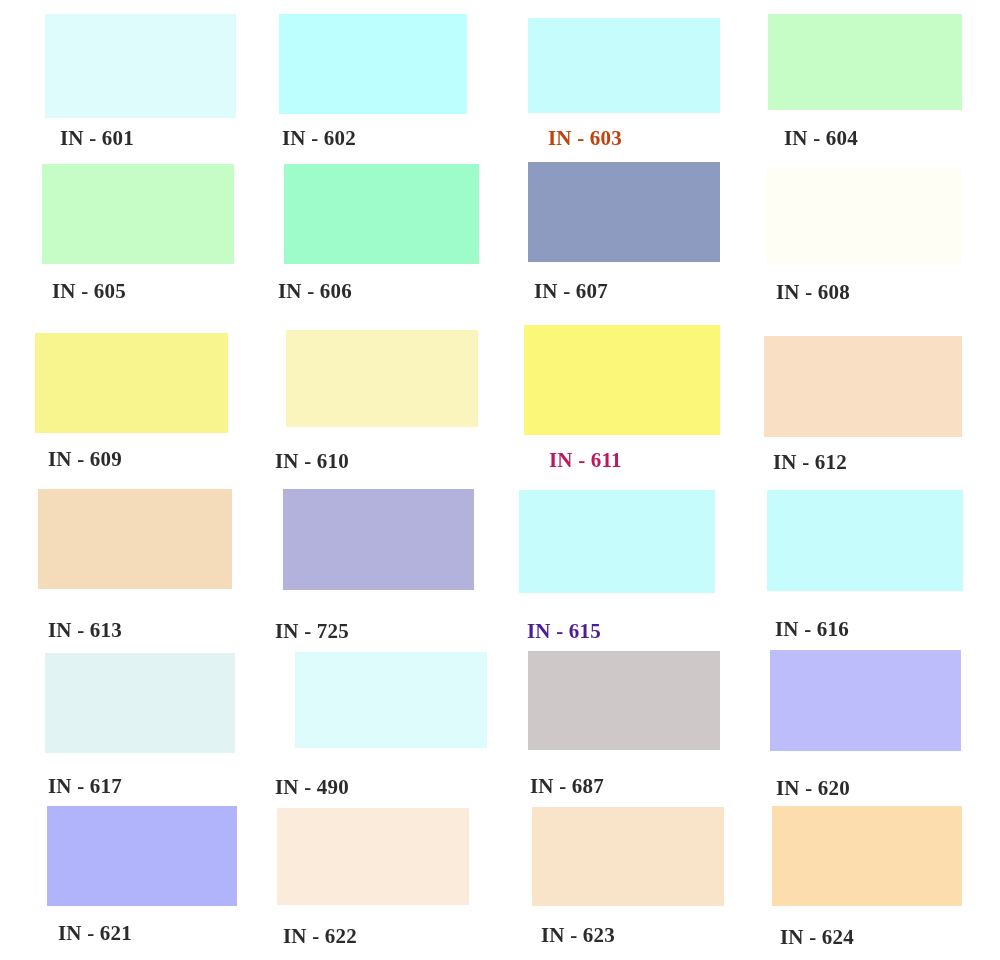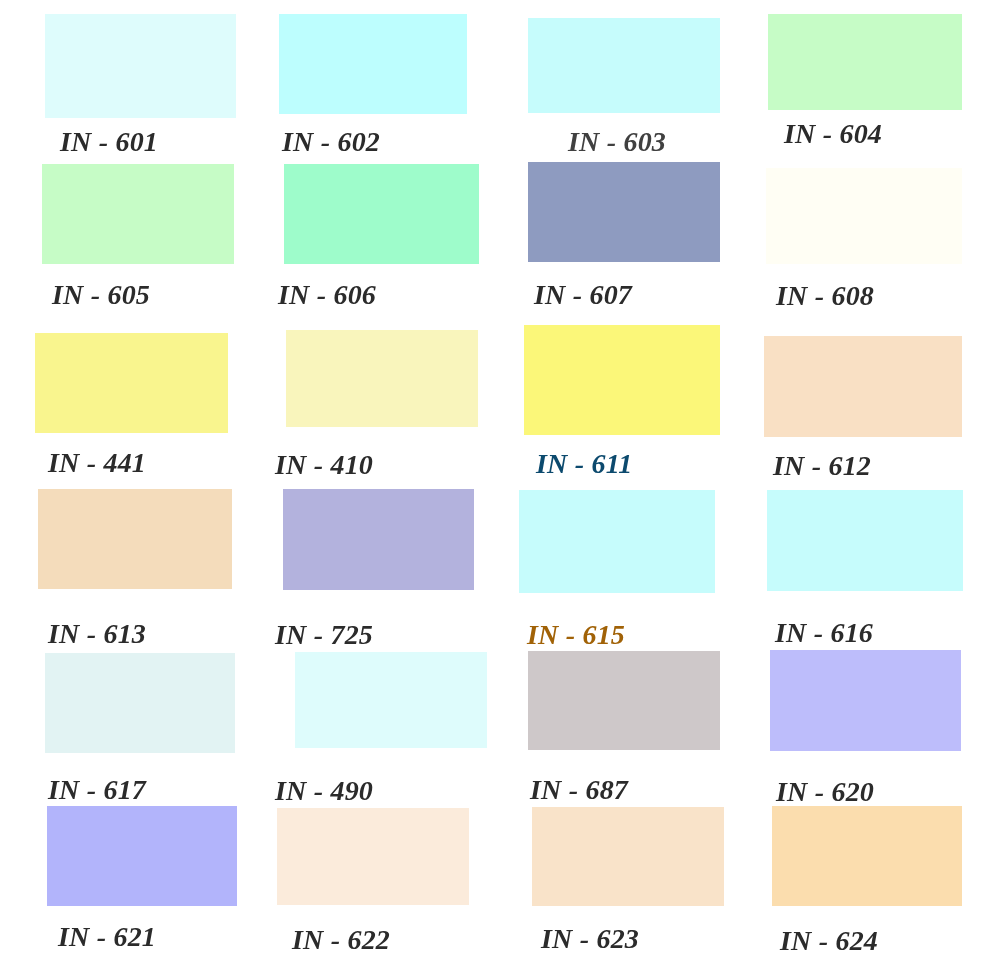--- a/index.html
+++ b/index.html
@@ -29,89 +29,88 @@
     left: 0;
     top: 0;
     display: block;
   }
   .swatch-label {
     position: absolute;
     white-space: nowrap;
     color: #2b2b2b;
     font-family: "Liberation Serif", "DejaVu Serif", serif;
     font-weight: bold;
-    font-size: 28px;
+    font-size: 21px;
     letter-spacing: 0.2px;
     line-height: 1;
-    font-style: italic;
   }
 </style>
 </head>
 <body>
 
 <div id="shade-card" style="background: rgb(255, 255, 255);">
     <div class="swatch-cell" style="left: 0px; top: 0px; width: 1000px; height: 0px;">
       <div class="swatch-chip" style="left: 45px; top: 14px; width: 191px; height: 104px; background: rgb(222, 252, 252);"></div>
       <div class="swatch-label" style="left: 60px; top: 128px; color: rgb(43, 43, 43);">IN - 601</div>
     </div>
     <div class="swatch-cell" style="left: 0px; top: 0px; width: 1000px; height: 0px;">
       <div class="swatch-chip" style="left: 279px; top: 14px; width: 188px; height: 100px; background: rgb(189, 254, 254);"></div>
       <div class="swatch-label" style="left: 282px; top: 128px; color: rgb(43, 43, 43);">IN - 602</div>
     </div>
     <div class="swatch-cell" style="left: 0px; top: 0px; width: 1000px; height: 0px;">
       <div class="swatch-chip" style="left: 528px; top: 18px; width: 192px; height: 95px; background: rgb(198, 252, 252);"></div>
-      <div class="swatch-label" style="left: 568px; top: 128px; color: #404040;">IN - 603</div>
+      <div class="swatch-label" style="left: 548px; top: 128px; color: #c2410c;">IN - 603</div>
     </div>
     <div class="swatch-cell" style="left: 0px; top: 0px; width: 1000px; height: 0px;">
       <div class="swatch-chip" style="left: 768px; top: 14px; width: 194px; height: 96px; background: rgb(198, 252, 198);"></div>
-      <div class="swatch-label" style="left: 784px; top: 120px; color: rgb(43, 43, 43);">IN - 604</div>
+      <div class="swatch-label" style="left: 784px; top: 128px; color: rgb(43, 43, 43);">IN - 604</div>
     </div>
     <div class="swatch-cell" style="left: 0px; top: 0px; width: 1000px; height: 0px;">
       <div class="swatch-chip" style="left: 42px; top: 164px; width: 192px; height: 100px; background: rgb(198, 252, 198);"></div>
       <div class="swatch-label" style="left: 52px; top: 281px; color: rgb(43, 43, 43);">IN - 605</div>
     </div>
     <div class="swatch-cell" style="left: 0px; top: 0px; width: 1000px; height: 0px;">
       <div class="swatch-chip" style="left: 284px; top: 164px; width: 195px; height: 100px; background: rgb(158, 252, 203);"></div>
       <div class="swatch-label" style="left: 278px; top: 281px; color: rgb(43, 43, 43);">IN - 606</div>
     </div>
     <div class="swatch-cell" style="left: 0px; top: 0px; width: 1000px; height: 0px;">
       <div class="swatch-chip" style="left: 528px; top: 162px; width: 192px; height: 100px; background: rgb(142, 155, 192);"></div>
       <div class="swatch-label" style="left: 534px; top: 281px; color: rgb(43, 43, 43);">IN - 607</div>
     </div>
     <div class="swatch-cell" style="left: 0px; top: 0px; width: 1000px; height: 0px;">
       <div class="swatch-chip" style="left: 766px; top: 168px; width: 196px; height: 96px; background: rgb(255, 254, 244);"></div>
       <div class="swatch-label" style="left: 776px; top: 282px; color: rgb(43, 43, 43);">IN - 608</div>
     </div>
     <div class="swatch-cell" style="left: 0px; top: 0px; width: 1000px; height: 0px;">
       <div class="swatch-chip" style="left: 35px; top: 333px; width: 193px; height: 100px; background: rgb(249, 245, 142);"></div>
-      <div class="swatch-label" style="left: 48px; top: 449px; color: rgb(43, 43, 43);">IN - 441</div>
+      <div class="swatch-label" style="left: 48px; top: 449px; color: rgb(43, 43, 43);">IN - 609</div>
     </div>
     <div class="swatch-cell" style="left: 0px; top: 0px; width: 1000px; height: 0px;">
       <div class="swatch-chip" style="left: 286px; top: 330px; width: 192px; height: 97px; background: rgb(249, 245, 188);"></div>
-      <div class="swatch-label" style="left: 275px; top: 451px; color: rgb(43, 43, 43);">IN - 410</div>
+      <div class="swatch-label" style="left: 275px; top: 451px; color: rgb(43, 43, 43);">IN - 610</div>
     </div>
     <div class="swatch-cell" style="left: 0px; top: 0px; width: 1000px; height: 0px;">
       <div class="swatch-chip" style="left: 524px; top: 325px; width: 196px; height: 110px; background: rgb(251, 247, 121);"></div>
-      <div class="swatch-label" style="left: 536px; top: 450px; color: #0c4a6e;">IN - 611</div>
+      <div class="swatch-label" style="left: 549px; top: 450px; color: #be185d;">IN - 611</div>
     </div>
     <div class="swatch-cell" style="left: 0px; top: 0px; width: 1000px; height: 0px;">
       <div class="swatch-chip" style="left: 764px; top: 336px; width: 198px; height: 101px; background: rgb(249, 224, 196);"></div>
       <div class="swatch-label" style="left: 773px; top: 452px; color: rgb(43, 43, 43);">IN - 612</div>
     </div>
     <div class="swatch-cell" style="left: 0px; top: 0px; width: 1000px; height: 0px;">
       <div class="swatch-chip" style="left: 38px; top: 489px; width: 194px; height: 100px; background: rgb(244, 220, 187);"></div>
       <div class="swatch-label" style="left: 48px; top: 620px; color: rgb(43, 43, 43);">IN - 613</div>
     </div>
     <div class="swatch-cell" style="left: 0px; top: 0px; width: 1000px; height: 0px;">
       <div class="swatch-chip" style="left: 283px; top: 489px; width: 191px; height: 101px; background: rgb(179, 178, 221);"></div>
       <div class="swatch-label" style="left: 275px; top: 621px; color: rgb(43, 43, 43);">IN - 725</div>
     </div>
     <div class="swatch-cell" style="left: 0px; top: 0px; width: 1000px; height: 0px;">
       <div class="swatch-chip" style="left: 519px; top: 490px; width: 196px; height: 103px; background: rgb(198, 252, 252);"></div>
-      <div class="swatch-label" style="left: 527px; top: 621px; color: #a16207;">IN - 615</div>
+      <div class="swatch-label" style="left: 527px; top: 621px; color: #4c1d95;">IN - 615</div>
     </div>
     <div class="swatch-cell" style="left: 0px; top: 0px; width: 1000px; height: 0px;">
       <div class="swatch-chip" style="left: 767px; top: 490px; width: 196px; height: 101px; background: rgb(198, 252, 252);"></div>
       <div class="swatch-label" style="left: 775px; top: 619px; color: rgb(43, 43, 43);">IN - 616</div>
     </div>
     <div class="swatch-cell" style="left: 0px; top: 0px; width: 1000px; height: 0px;">
       <div class="swatch-chip" style="left: 45px; top: 653px; width: 190px; height: 100px; background: rgb(226, 243, 243);"></div>
       <div class="swatch-label" style="left: 48px; top: 776px; color: rgb(43, 43, 43);">IN - 617</div>
     </div>
     <div class="swatch-cell" style="left: 0px; top: 0px; width: 1000px; height: 0px;">
@@ -125,21 +124,21 @@
     <div class="swatch-cell" style="left: 0px; top: 0px; width: 1000px; height: 0px;">
       <div class="swatch-chip" style="left: 770px; top: 650px; width: 191px; height: 101px; background: rgb(189, 189, 251);"></div>
       <div class="swatch-label" style="left: 776px; top: 778px; color: rgb(43, 43, 43);">IN - 620</div>
     </div>
     <div class="swatch-cell" style="left: 0px; top: 0px; width: 1000px; height: 0px;">
       <div class="swatch-chip" style="left: 47px; top: 806px; width: 190px; height: 100px; background: rgb(178, 180, 251);"></div>
       <div class="swatch-label" style="left: 58px; top: 923px; color: rgb(43, 43, 43);">IN - 621</div>
     </div>
     <div class="swatch-cell" style="left: 0px; top: 0px; width: 1000px; height: 0px;">
       <div class="swatch-chip" style="left: 277px; top: 808px; width: 192px; height: 97px; background: rgb(251, 235, 219);"></div>
-      <div class="swatch-label" style="left: 292px; top: 926px; color: rgb(43, 43, 43);">IN - 622</div>
+      <div class="swatch-label" style="left: 283px; top: 926px; color: rgb(43, 43, 43);">IN - 622</div>
     </div>
     <div class="swatch-cell" style="left: 0px; top: 0px; width: 1000px; height: 0px;">
       <div class="swatch-chip" style="left: 532px; top: 807px; width: 192px; height: 99px; background: rgb(249, 227, 201);"></div>
       <div class="swatch-label" style="left: 541px; top: 925px; color: rgb(43, 43, 43);">IN - 623</div>
     </div>
     <div class="swatch-cell" style="left: 0px; top: 0px; width: 1000px; height: 0px;">
       <div class="swatch-chip" style="left: 772px; top: 806px; width: 190px; height: 100px; background: rgb(251, 221, 174);"></div>
       <div class="swatch-label" style="left: 780px; top: 927px; color: rgb(43, 43, 43);">IN - 624</div>
     </div>
   </div>

